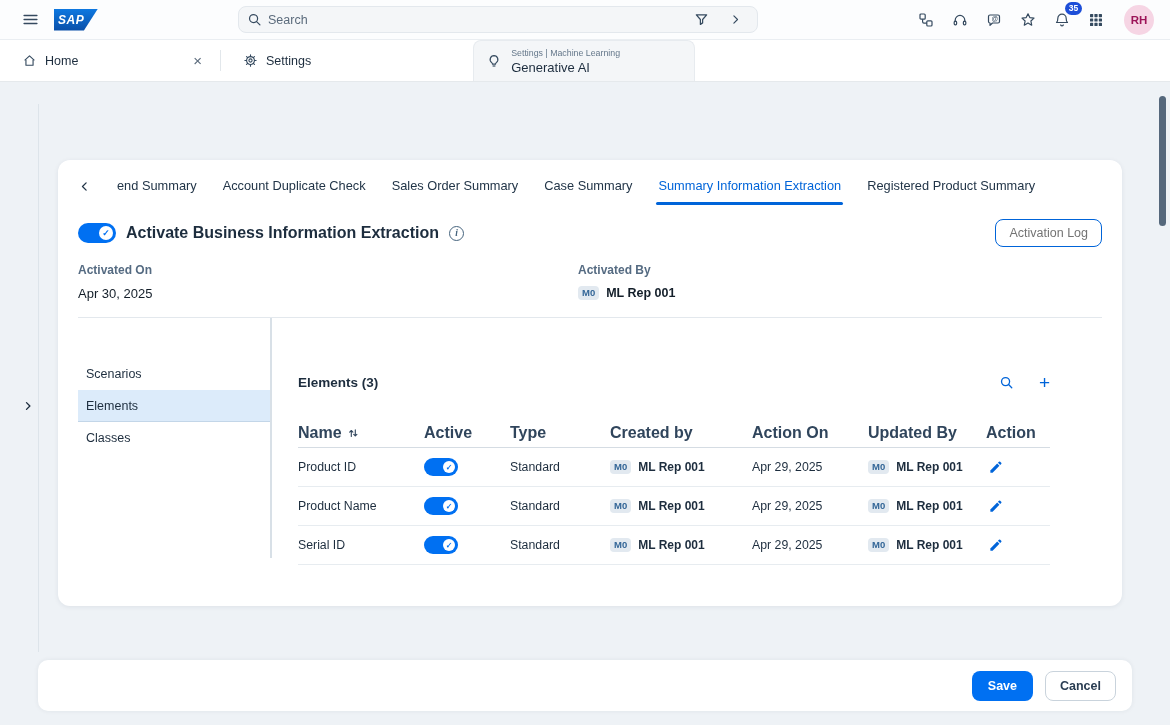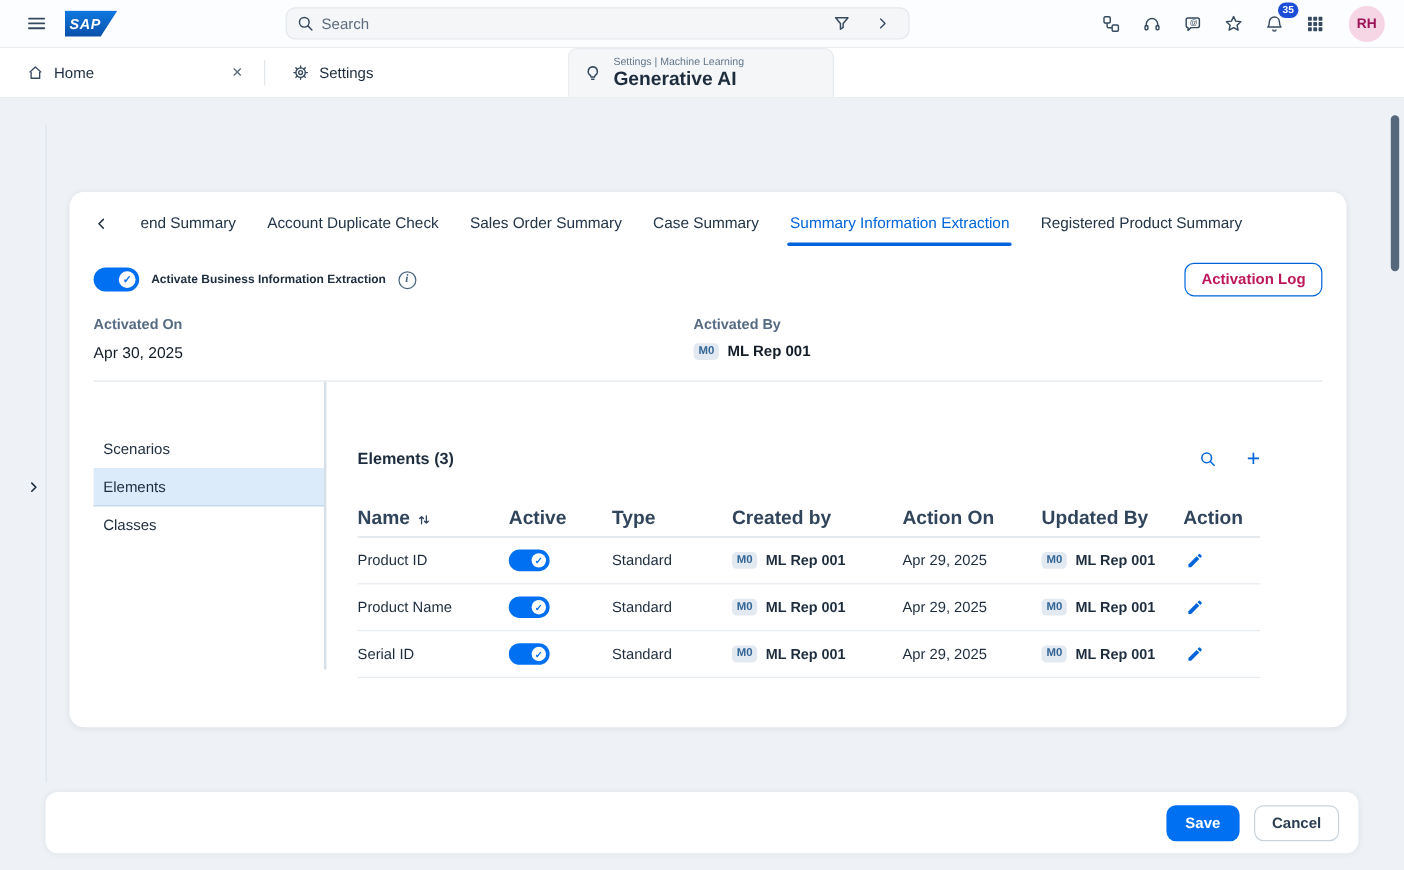--- a/index.html
+++ b/index.html
@@ -59,21 +59,21 @@
   .closex { font-size:15px; color:#5b6b7c; line-height:1; padding:2px 4px; }
   .tsep { width:1px; background:#e2e7eb; margin:10px 8px; }
   .settab { padding:0 14px; }
   .activetab {
     margin-left:148px; width:222px; background:#f4f6f8;
     border:1px solid #e7ebef; border-bottom:none; border-radius:8px 8px 0 0;
     display:flex; align-items:center; gap:9px; padding:0 12px;
   }
   .activetab .tcol { display:flex; flex-direction:column; gap:2px; }
   .tbreadcrumb { font-size:8.8px; color:#64778a; }
-  .tlabel { font-size:16px; font-weight:bold; color:#1d2d3e; }
+  .tlabel { font-size:13px; font-weight:normal; color:#1d2d3e; }
 
   
   .main { position:relative; height:643px; }
   .sideline { position:absolute; left:38px; top:22px; height:548px; width:1px; background:#dde4ea; }
   .expander { position:absolute; left:18px; top:314px; width:20px; height:20px; display:flex; align-items:center; justify-content:center; }
   .page-title { position:absolute; left:60px; top:40px; font-size:18px; font-weight:bold; color:#1d2d3e; }
 
   .card {
     position:absolute; left:58px; right:48px; top:78px; height:446px;
     background:#fff; border-radius:12px; box-shadow:0 1px 5px rgba(27,44,60,.08);
@@ -96,29 +96,29 @@
   .toggle {
     width:38px; height:20px; border-radius:10px; background:#0070f2; position:relative; flex:0 0 auto; cursor:pointer;
   }
   .toggle .knob {
     position:absolute; right:3px; top:3px; width:14px; height:14px; border-radius:50%;
     background:#fff; color:#0070f2; font-size:9px; font-weight:bold;
     display:flex; align-items:center; justify-content:center;
   }
   .toggle.sm { width:34px; height:18px; }
   .toggle.sm .knob { width:12px; height:12px; font-size:8px; }
-  .toggle-label { font-weight:bold; font-size:10px; }
+  .toggle-label { font-weight:bold; font-size:16px; }
   .info {
     width:15px; height:15px; border-radius:50%; border:1.2px solid #46647e; color:#46647e;
     font:italic bold 9.5px "Liberation Serif", serif;
     display:flex; align-items:center; justify-content:center; cursor:pointer;
   }
   .btn-outline {
-    margin-left:auto; border:1px solid #0064d9; color:#be185d; background:#fff;
-    font-size:12.5px; font-weight:bold; padding:6px 13px; border-radius:8px;
+    margin-left:auto; border:1px solid #0064d9; color:#737373; background:#fff;
+    font-size:12.5px; font-weight:normal; padding:6px 13px; border-radius:8px;
   }
 
   .facts { margin-top:16px; display:grid; grid-template-columns:500px 1fr; }
   .flabel { font-size:12px; color:#556b82; font-weight:bold; }
   .fvalue { margin-top:9px; font-size:13px; color:#131e29; display:flex; align-items:center; gap:7px; }
   .fvalue.strong { font-weight:bold; font-size:12.5px; }
   .chip {
     display:inline-flex; align-items:center; justify-content:center;
     background:#e2e9f0; color:#336697; font-size:9.5px; font-weight:bold;
     border-radius:4px; padding:2px 4px; line-height:1.1;

